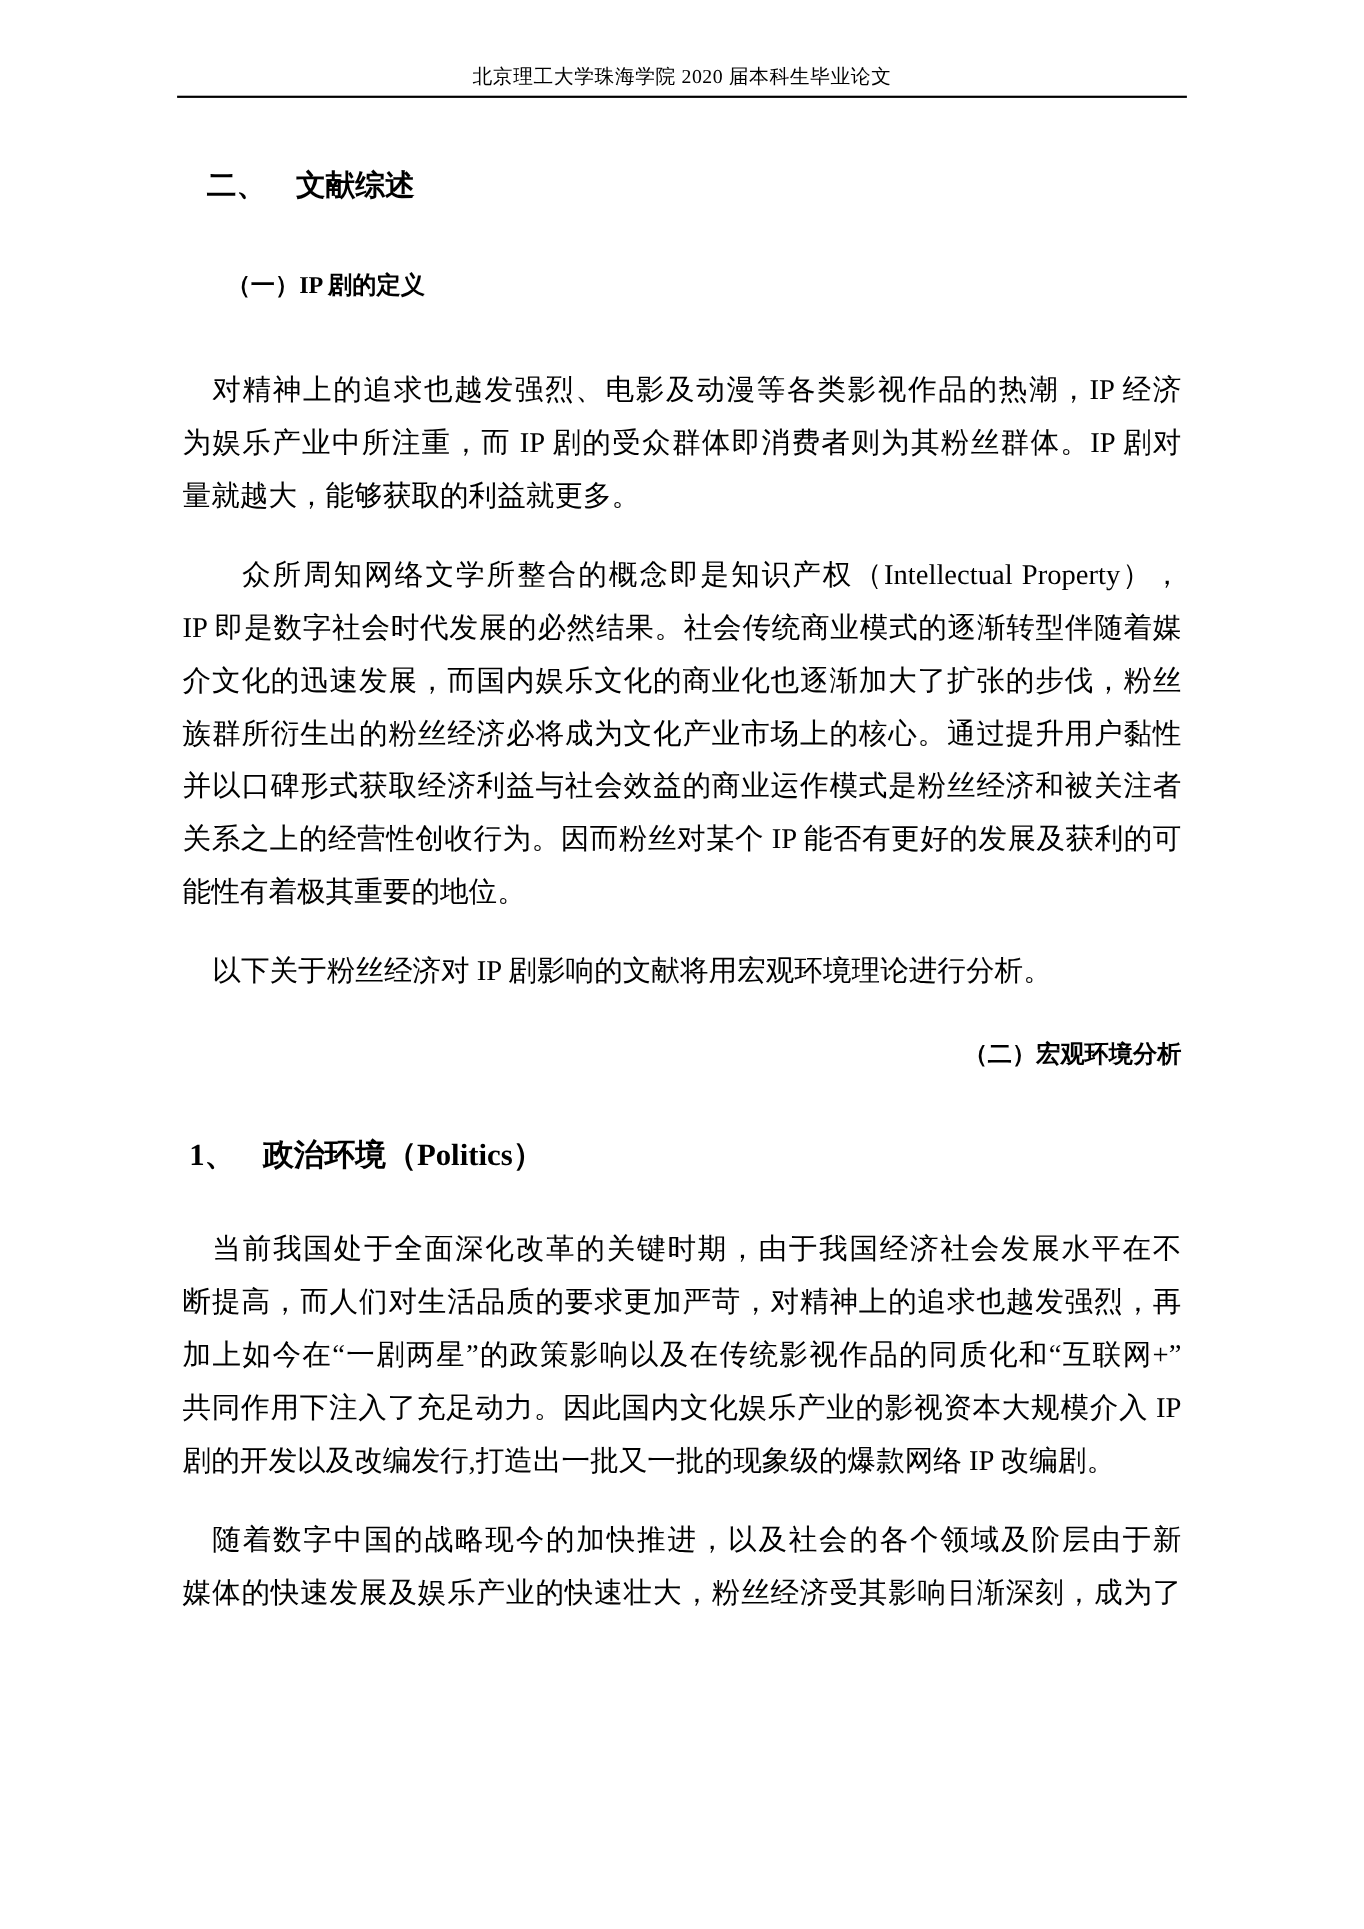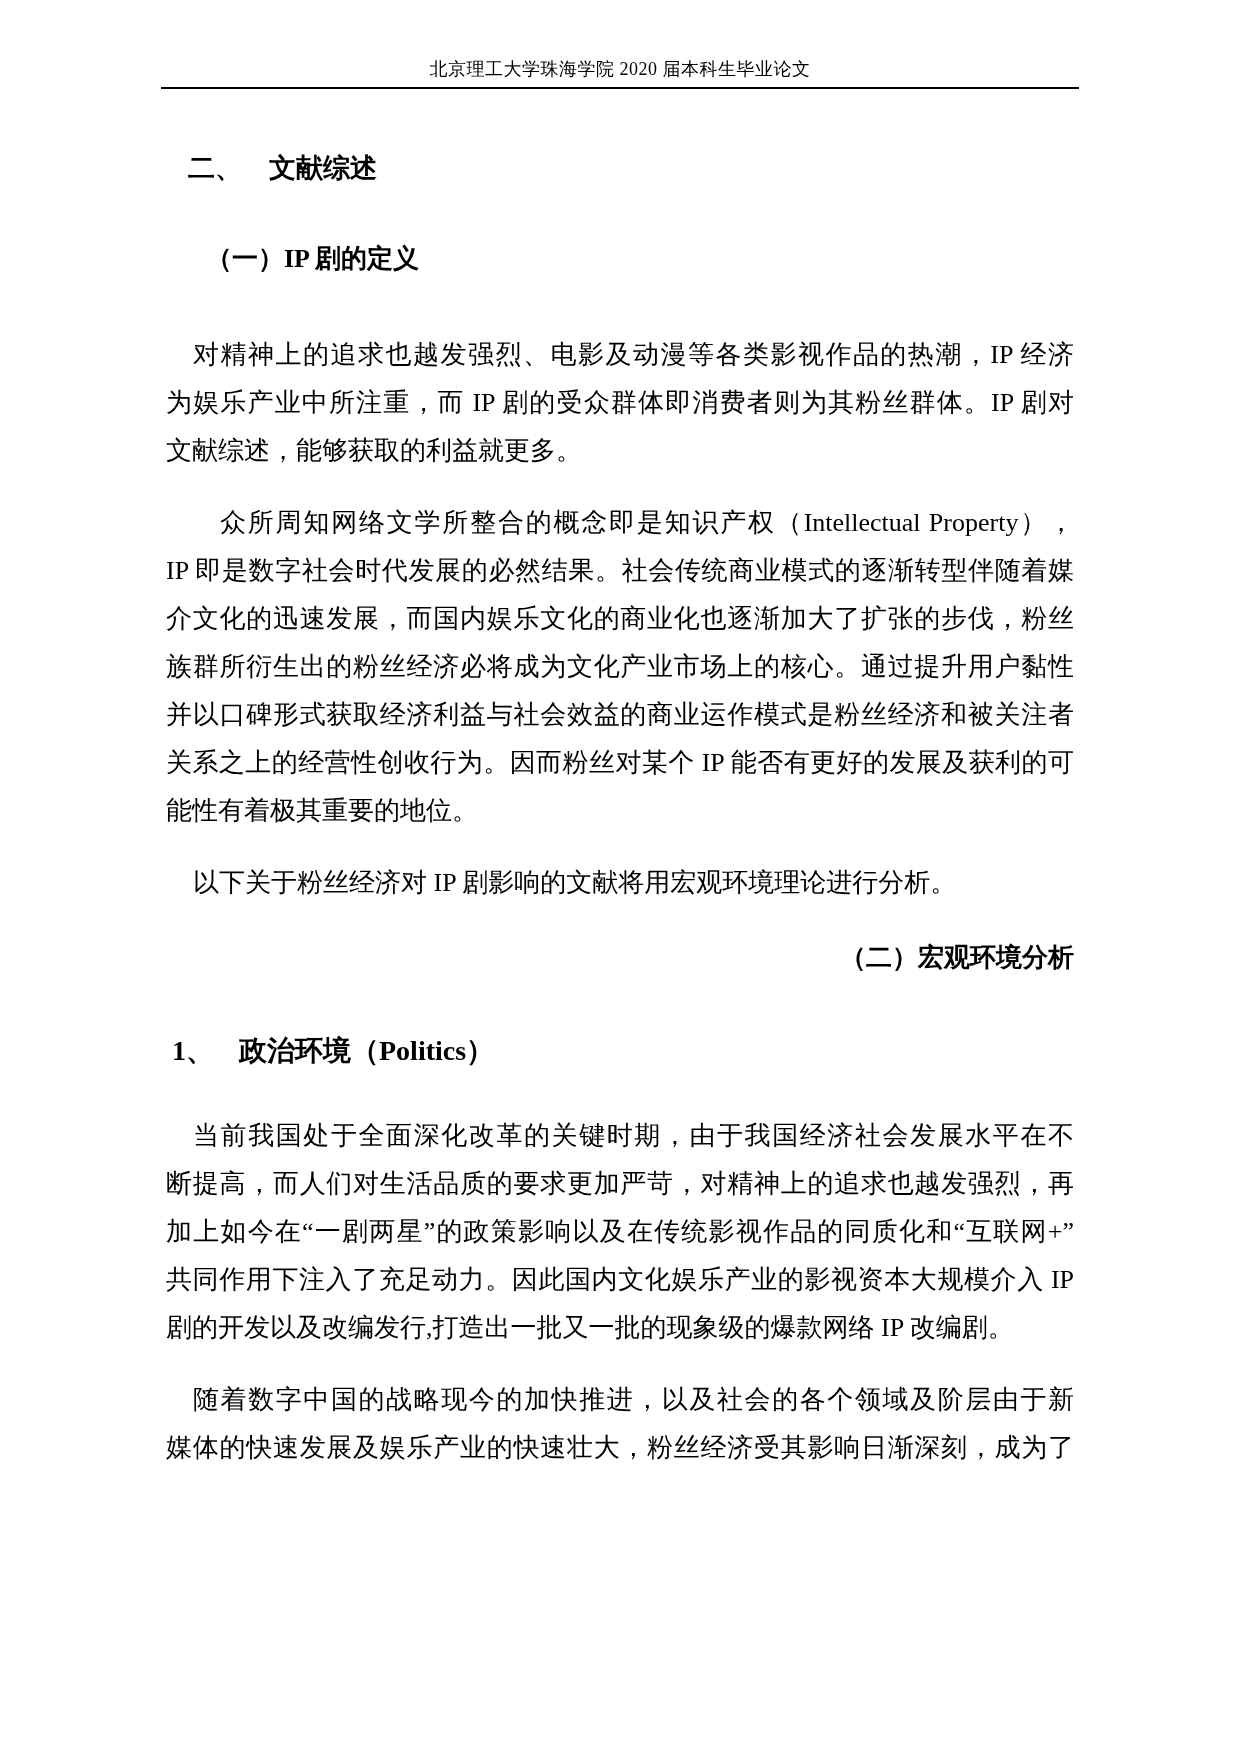--- a/index.html
+++ b/index.html
@@ -38,21 +38,21 @@
   }
   h1, h2, h3 { padding: 0; font-weight: bold; }
   .chapter {
     margin: 150px 0 0 22px;
     font-size: 27px;
     line-height: 36px;
     white-space: pre;
     font-family: Liberation Serif, serif;
   }
   .section {
-    font-size: 26px;
+    font-size: 22px;
     line-height: 30px;
   }
   .s1 { margin: 58px 0 0 40px; }
   .s2 { margin: 36px 0 0 28px; text-align: right; }
   .subsection {
     margin: 64px 0 0 6px;
     font-size: 28px;
     line-height: 28px;
   }
   .sub-title { margin-left: 18px; }
@@ -84,21 +84,21 @@
 
   <div class="content">
 
     <h1 class="chapter">二、　文献综述</h1>
 
     <h2 class="section s1">（一）IP 剧的定义</h2>
 
     <div class="para p1">
         <div class="line first fill">对精神上的追求也越发强烈、电影及动漫等各类影视作品的热潮，IP 经济</div>
         <div class="line fill">为娱乐产业中所注重，而 IP 剧的受众群体即消费者则为其粉丝群体。IP 剧对</div>
-        <div class="line">文献综述，能够获取的利益就更多。</div>
+        <div class="line">量就越大，能够获取的利益就更多。</div>
       </div>
 
     <div class="para p2 indent2">
         <div class="line first fill">众所周知网络文学所整合的概念即是知识产权（Intellectual Property），</div>
         <div class="line fill">IP 即是数字社会时代发展的必然结果。社会传统商业模式的逐渐转型伴随着媒</div>
         <div class="line fill">介文化的迅速发展，而国内娱乐文化的商业化也逐渐加大了扩张的步伐，粉丝</div>
         <div class="line fill">族群所衍生出的粉丝经济必将成为文化产业市场上的核心。通过提升用户黏性</div>
         <div class="line fill">并以口碑形式获取经济利益与社会效益的商业运作模式是粉丝经济和被关注者</div>
         <div class="line fill">关系之上的经营性创收行为。因而粉丝对某个 IP 能否有更好的发展及获利的可</div>
         <div class="line">能性有着极其重要的地位。</div>

